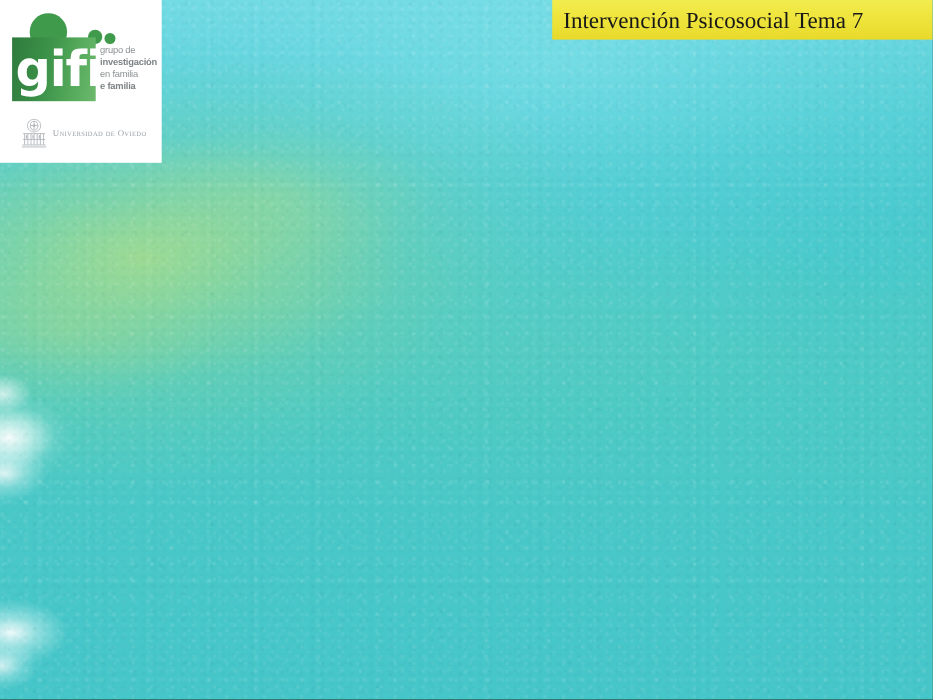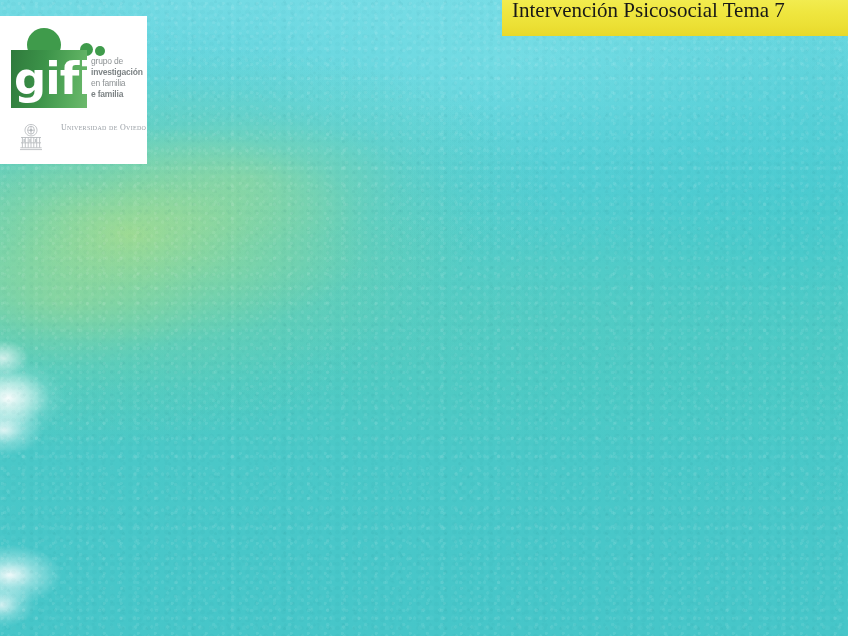--- a/index.html
+++ b/index.html
@@ -128,21 +128,21 @@
     background-image:
       radial-gradient(circle at 50% 50%, rgba(0,90,100,0.07) 0 2px, transparent 2.6px),
       radial-gradient(circle at 20% 80%, rgba(255,255,255,0.1) 0 2.2px, transparent 3px);
     background-size: 9px 8px, 11px 10px;
   }
 
   
   #logo-card {
     position: absolute;
     left: 0;
-    top: 16px;
+    top: 0;
     width: 147px;
     height: 148px;
     background: #ffffff;
     overflow: hidden;
   }
   #gifi-logo {
     position: absolute;
     left: 11px;
     top: 10px;
     width: 128px;
@@ -186,22 +186,22 @@
     line-height: 11px;
     letter-spacing: -0.2px;
   }
   #gifi-tagline .bold { font-weight: bold; color: #7e8486; }
 
   #uniovi-block {
     position: absolute;
     left: 18px;
     top: 107px;
     display: flex;
-    align-items: flex-start;
-    gap: 17px;
+    align-items: center;
+    gap: 4px;
   }
   #uniovi-seal {
     width: 26px;
     height: 28px;
     flex: 0 0 auto;
   }
   #uniovi-label {
     color: #9aa0a6;
     font-family: "Liberation Serif", serif;
     font-size: 8px;
@@ -212,20 +212,21 @@
 
   
   #header-banner {
     position: absolute;
     left: 502px;
     top: 0;
     width: 346px;
     height: 36px;
     background: linear-gradient(180deg, #f2ec4f 0%, #efe63f 35%, #ece035 70%, #e8d92a 100%);
     display: flex;
+    align-items: center;
     padding-left: 10px;
     box-sizing: border-box;
   }
   #header-banner-title {
     color: #181818;
     font-family: "Liberation Serif", serif;
     font-size: 21px;
     line-height: 1;
     white-space: nowrap;
   }

